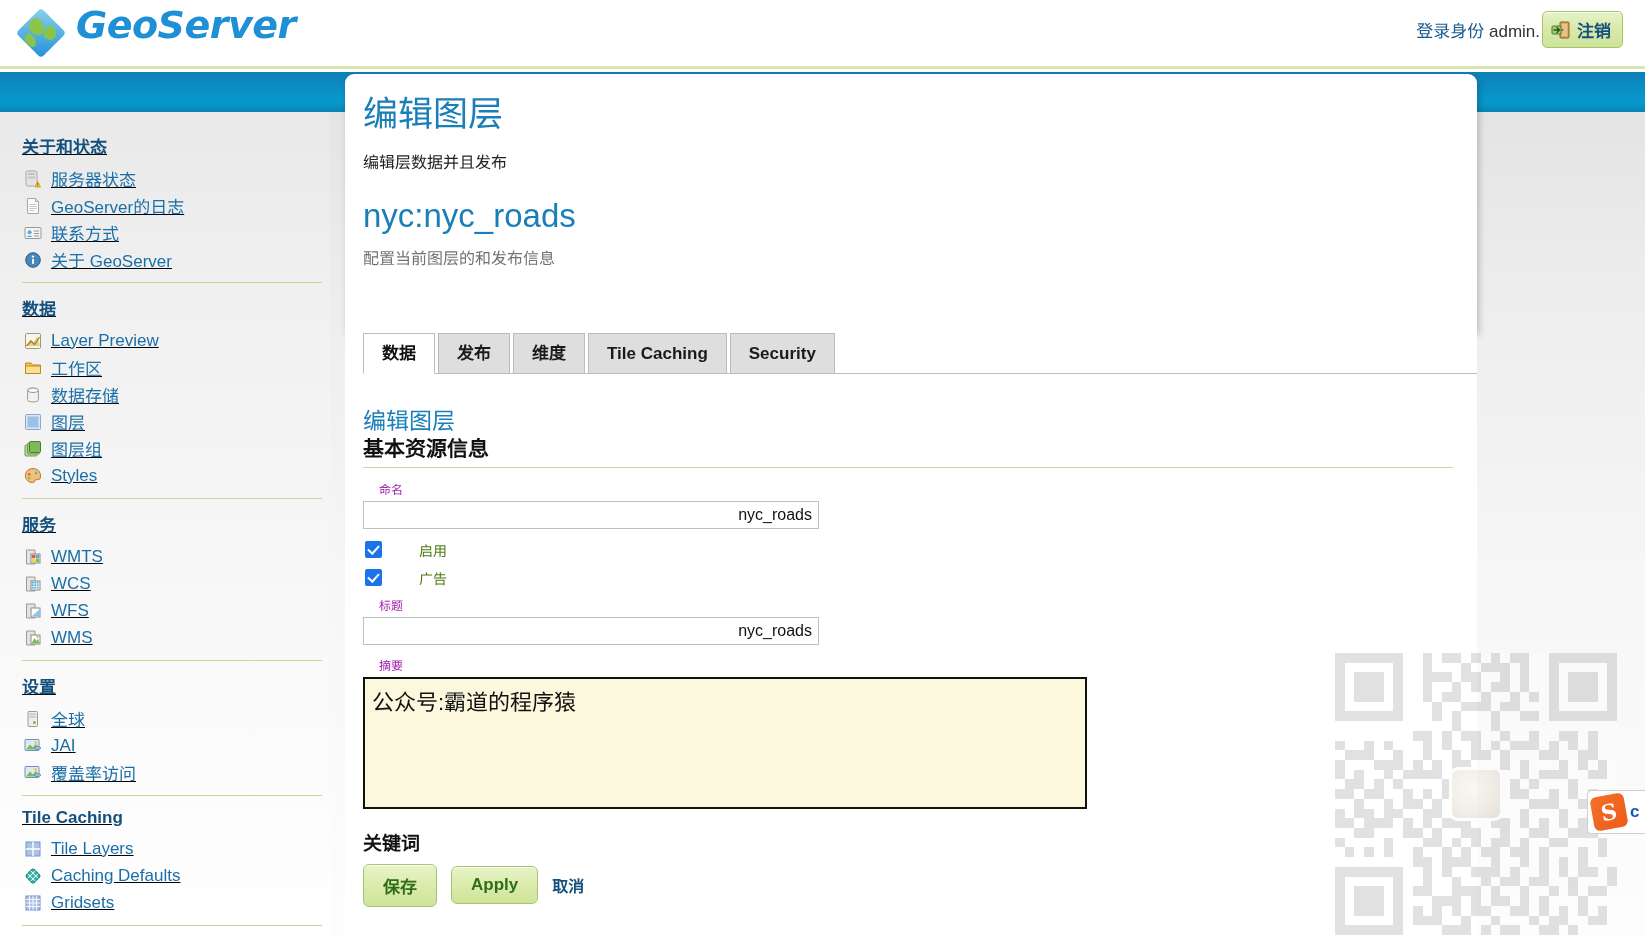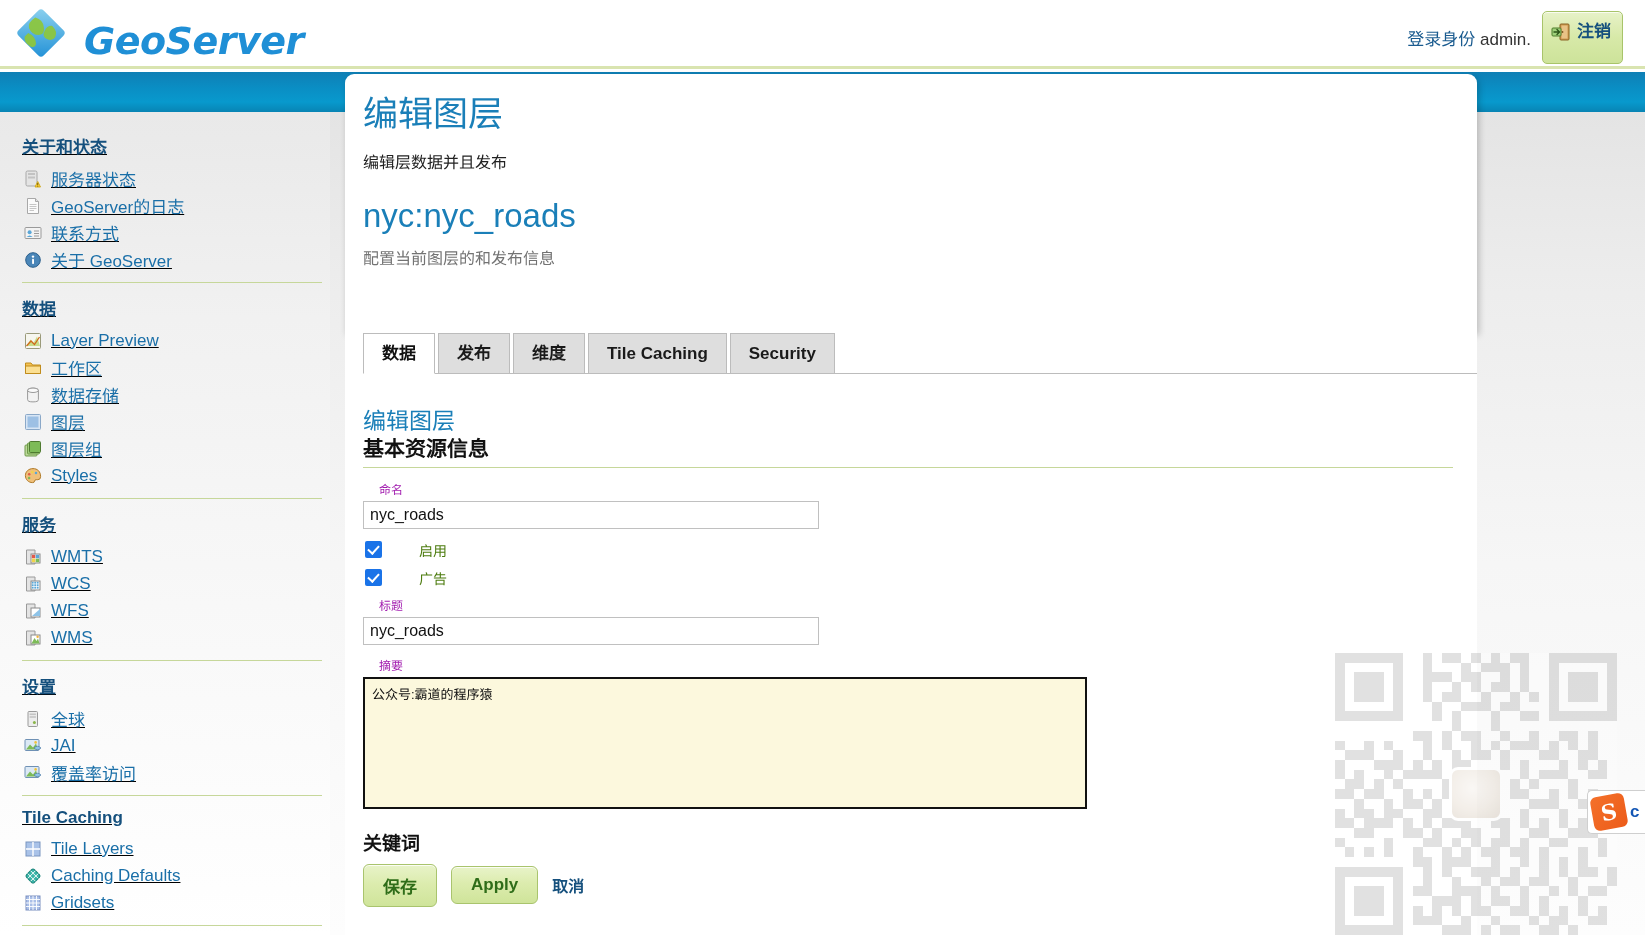--- a/index.html
+++ b/index.html
@@ -15,43 +15,43 @@
   #root { position: relative; width: 1645px; height: 935px; }
 
   
   #header {
     position: absolute; left: 0; top: 0; width: 1645px; height: 69px;
     background: #ffffff;
     border-bottom: 3px solid #d9e4b0;
   }
   #logo-wrap {
     position: absolute; left: 14px; top: 6px;
-    display: flex; align-items: flex-end; gap: 16px;
+    display: flex; align-items: flex-start; gap: 8px;
   }
   #globe-icon { width: 54px; height: 54px; display: block; }
   #logo-text {
     font-family: "DejaVu Sans", sans-serif;
     font-size: 38px; font-weight: bold; font-style: italic;
     color: #1f8fd6; letter-spacing: -0.5px; line-height: 1;
     text-shadow: 0 1px 0 rgba(255,255,255,.8);
   }
   #login-area {
     position: absolute; right: 22px; top: 11px;
-    display: flex; align-items: center; gap: 11px;
+    display: flex; align-items: center; gap: 2px;
   }
   #login-status {
     font-size: 17px; color: #1a5b8f;
   }
   #login-status .admin-name { color: #333; }
   #logout-button {
-    display: inline-flex; align-items: flex-end; gap: 6px;
+    display: inline-flex; align-items: center; gap: 6px;
     background: linear-gradient(to bottom, #e7f2c8 0%, #d7e9a8 50%, #cde39a 100%);
     border: 1px solid #a8c46a;
     border-radius: 5px;
-    padding: 5px 11px 21px 8px;
+    padding: 5px 11px 5px 8px;
     cursor: pointer;
     box-shadow: inset 0 1px 0 rgba(255,255,255,.75);
   }
   #logout-button .lbl {
     font-size: 17px; font-weight: bold; color: #15507d;
   }
 
   
   #blue-bar {
     position: absolute; left: 0; top: 72px; width: 1645px; height: 40px;
@@ -147,20 +147,21 @@
   .text-input {
     display: block;
     width: 456px; height: 28px;
     border: 1px solid #c0c0c0;
     background: #fff;
     font-family: "Liberation Sans", sans-serif;
     font-size: 16px; color: #111;
     padding: 2px 6px;
     margin-bottom: 11px;
     outline: none;
+    text-align: right;
   }
   .cb-row { display: flex; align-items: center; gap: 13px; margin: 0 0 8px 2px; }
   .cb {
     width: 17px; height: 17px; flex: 0 0 17px;
     background: #1a73e8; border-radius: 2px;
     position: relative; cursor: pointer;
   }
   .cb::after {
     content: ""; position: absolute;
     left: 5px; top: 2px; width: 5px; height: 9px;
@@ -168,21 +169,21 @@
     transform: rotate(42deg);
   }
   .cb-label { font-size: 14px; color: #4d7c0f; margin-left: 24px; }
 
   #abstract-textarea {
     display: block;
     width: 724px; height: 132px;
     background: #fcf8dd;
     border: 2px solid #111;
     font-family: "Liberation Sans", sans-serif;
-    font-size: 13px; color: #111;
+    font-size: 22px; color: #111;
     padding: 5px 7px;
     resize: none; outline: none;
     margin-bottom: 19px;
   }
   #keywords-heading {
     font-size: 19px; font-weight: bold; color: #111; margin: 0 0 9px 0;
   }
   #button-row { display: flex; align-items: center; gap: 14px; }
   .btn-green {
     background: linear-gradient(to bottom, #e8f3c9 0%, #dcecae 45%, #cfe49a 100%);

